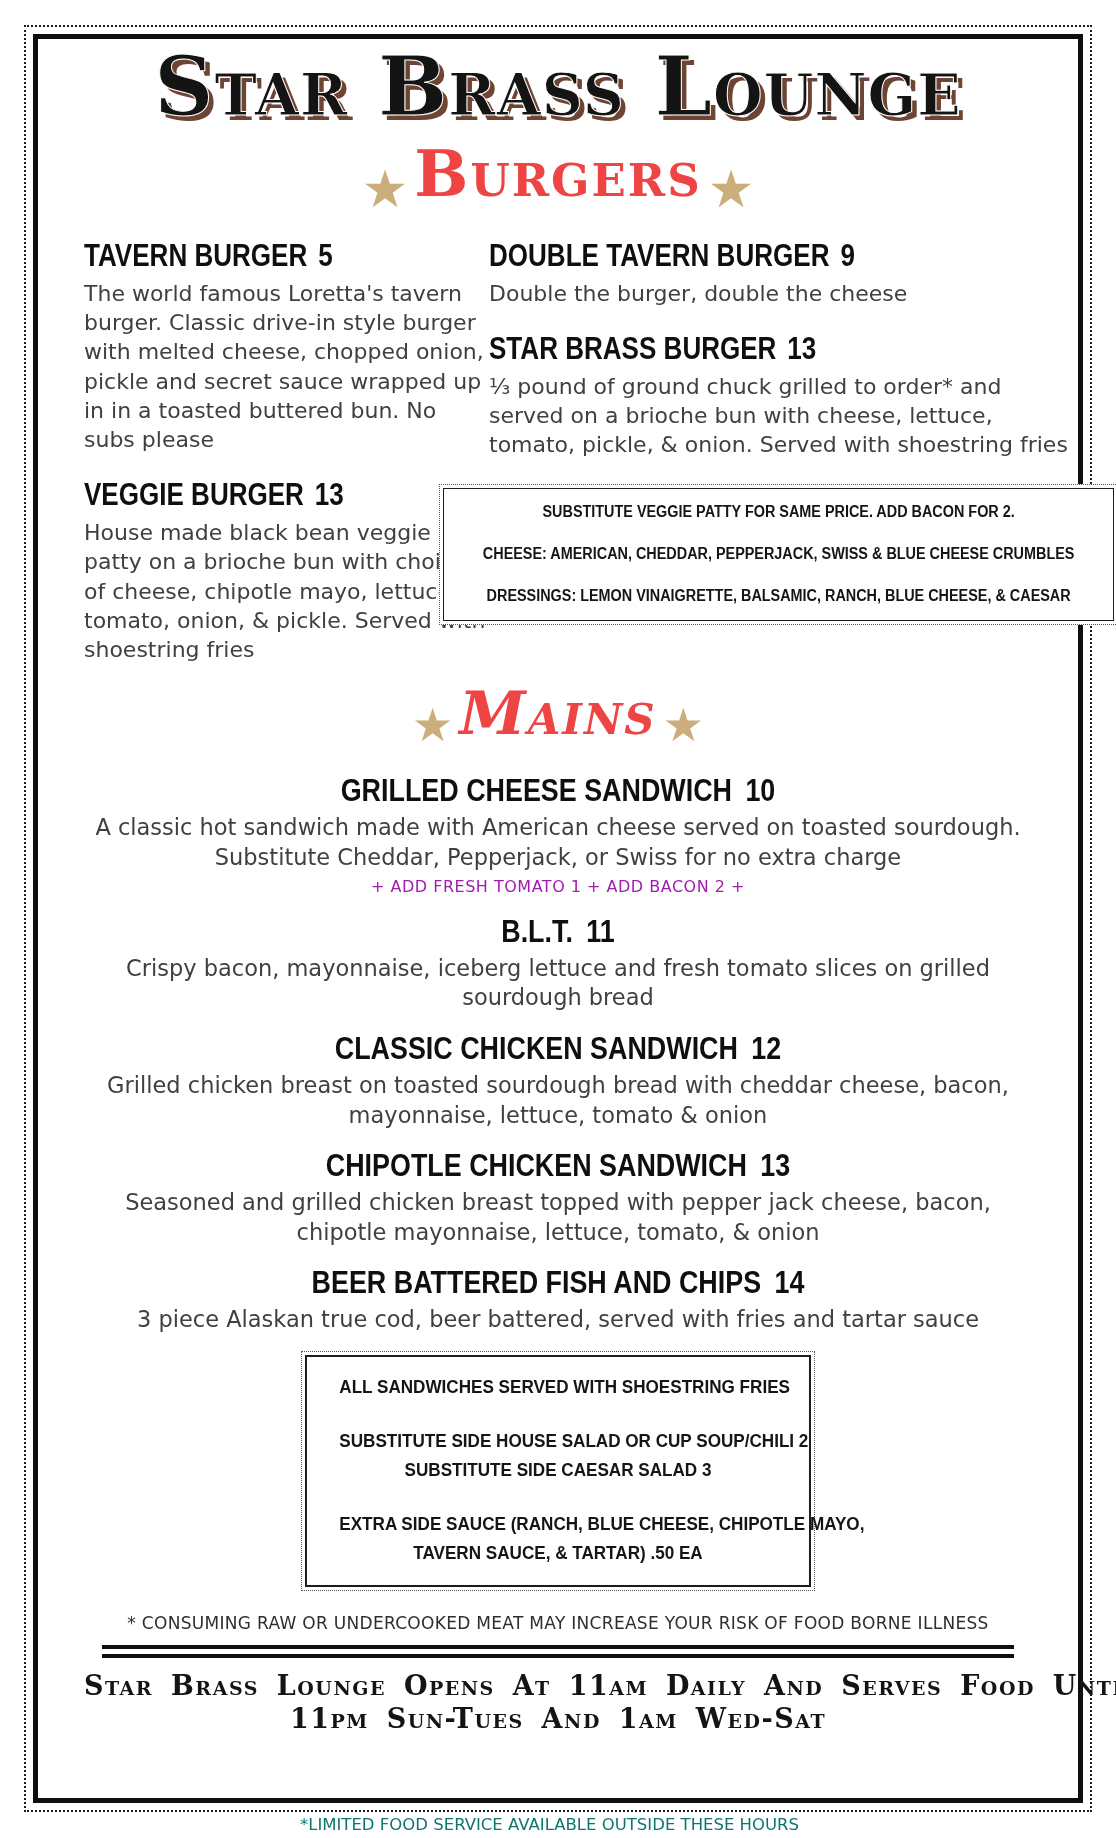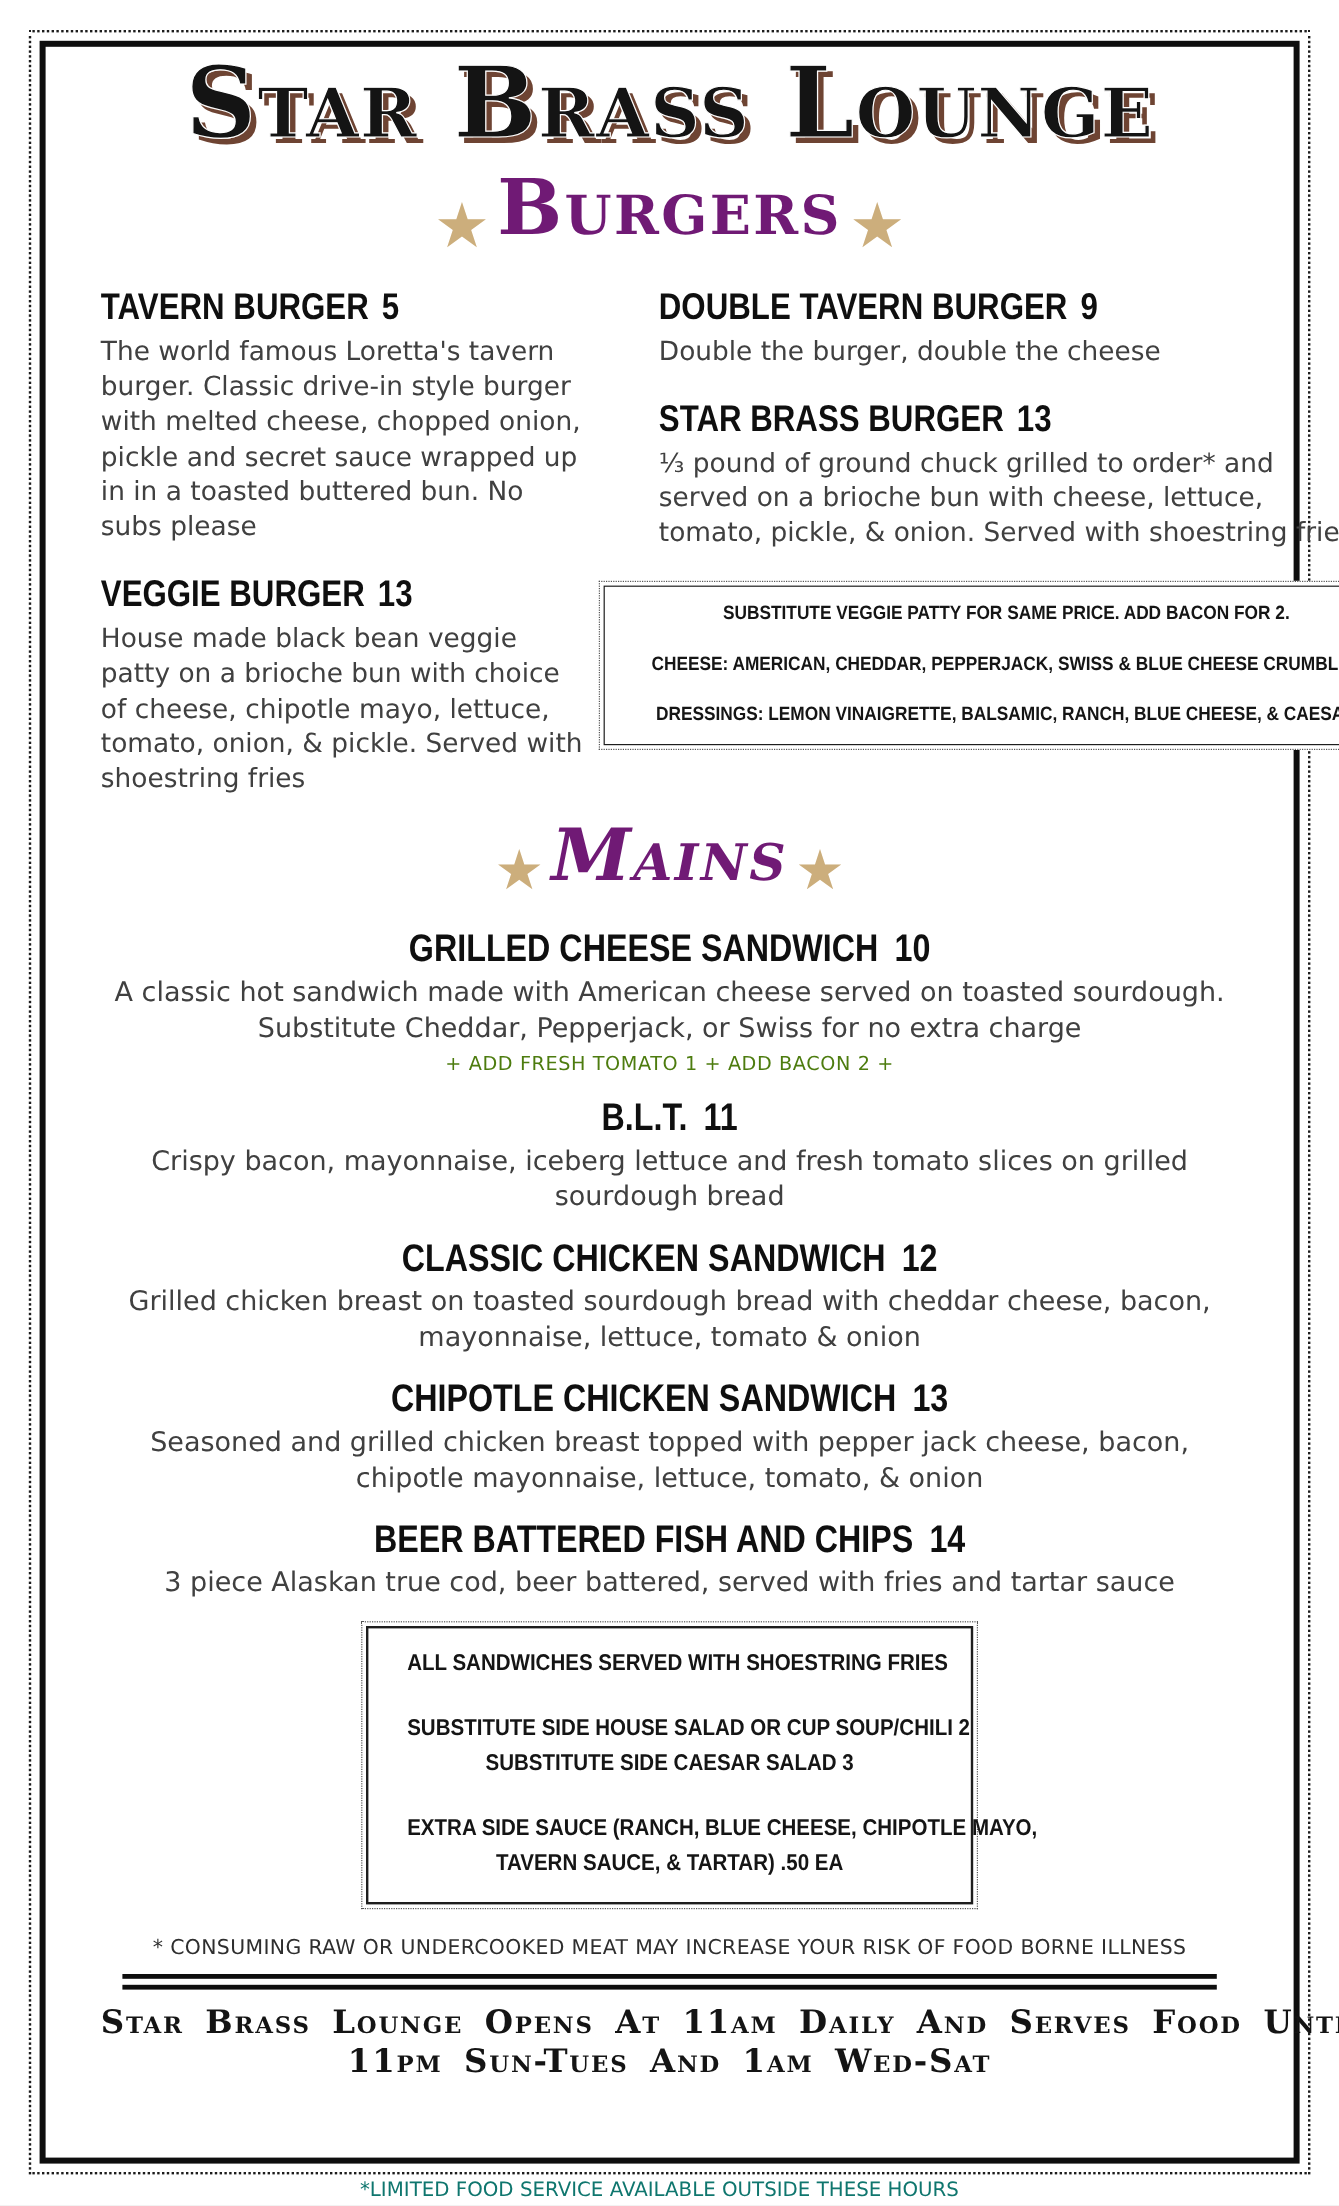--- a/index.html
+++ b/index.html
@@ -19,29 +19,29 @@
   .title {
     text-align:center; white-space:nowrap;
     font:700 82px/1.04 "DejaVu Serif", serif;
     font-variant:small-caps; letter-spacing:1px; color:#141414;
     text-shadow:5px 5px 0 #6e4433;
     -webkit-text-stroke:1px #ffffff;
   }
   .section-heading { display:flex; align-items:center; justify-content:center; margin-top:4px; }
   .sh-text {
     font:700 64px/1 "DejaVu Serif", serif; font-variant:small-caps;
-    letter-spacing:2px; color:#701a75;
+    letter-spacing:2px; color:#ef4444;
   }
   .section-heading.mains-head { margin-top:14px; }
   .section-heading.mains-head .sh-text { font-size:60px;font-style:italic; }
   .star { font-family:"DejaVu Sans", sans-serif; font-size:52px; line-height:1; color:#ccae7c; margin:30px 6px 0; }
   .mains-head .star { font-size:46px; margin-top:24px; }
 
   
-  .columns { display:grid; grid-template-columns:405px 1fr; column-gap:60px; margin-top:24px; }
+  .columns { display:grid; grid-template-columns:405px 1fr; margin-top:24px; }
   .item-title {
     display:flex; align-items:baseline; white-space:nowrap;
     font:700 31px/1.12 "Liberation Sans", sans-serif; color:#0f0f0f;
     transform:scaleX(.84); transform-origin:left center;
   }
   .price { margin-left:13px; }
   .desc { font:400 22px/1.33 "DejaVu Sans", sans-serif; color:#404040; margin-top:5px; }
   .menu-item + .menu-item { margin-top:24px; }
 
   
@@ -56,21 +56,21 @@
   }
   .burger-box .info-line + .info-line { margin-top:24px; }
 
   
   .mains-list { text-align:center; margin-top:25px; }
   .mains-list .menu-item { margin-top:18px; }
   .mains-list .item-title { justify-content:center; transform-origin:center center; font-size:32px; }
   .mains-list .price { margin-left:16px; }
   .mains-list .desc { max-width:930px; margin:4px auto 0; font-size:22.5px; line-height:1.32; }
   .addon {
-    font:400 16px/1.2 "DejaVu Sans", sans-serif; color:#4d7c0f;
+    font:400 16px/1.2 "DejaVu Sans", sans-serif; color:#a21caf;
     letter-spacing:.5px; margin-top:4px;
   }
 
   .sides-box { width:514px; margin:16px auto 0; }
   .sides-box .info-inner { border-width:2px; padding:16px 8px 18px; }
   .sides-box .info-line { font-size:19px; line-height:1.5; }
   .sides-box .para + .para { margin-top:26px; }
 
   
   .disclaimer {

